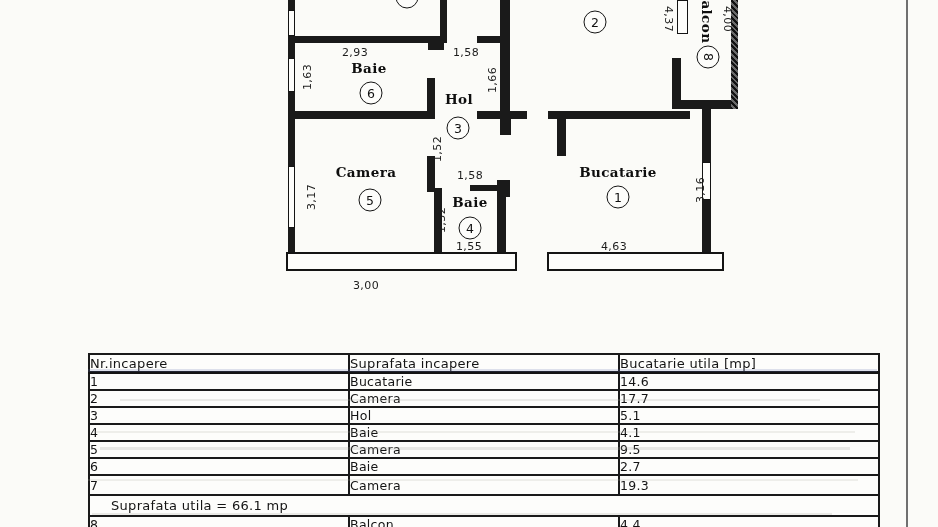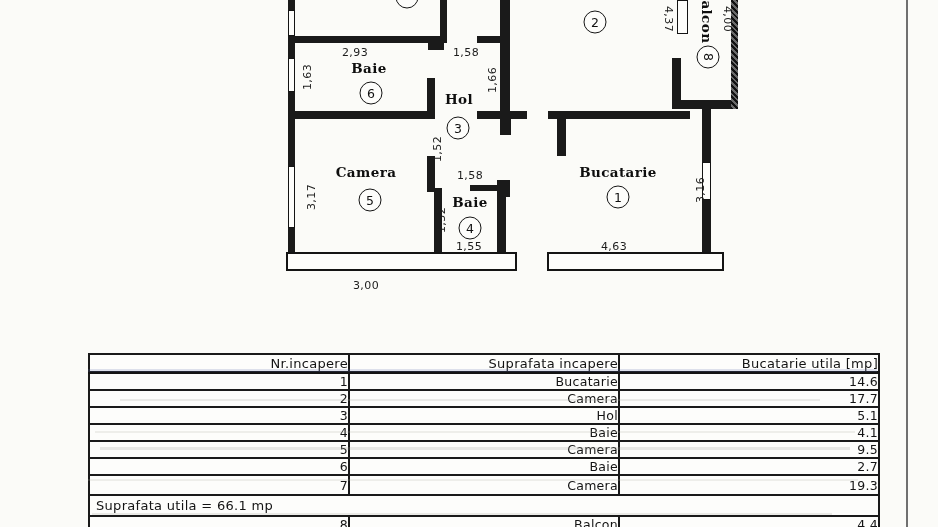--- a/index.html
+++ b/index.html
@@ -64,32 +64,32 @@
     width:790px;
     border-collapse:collapse;
     table-layout:fixed;
     font-size:12.5px;
     letter-spacing:.3px;
     color:#141414;
     background:#fdfdfb;
   }
   .areas-table td,.areas-table th{
     border:2px solid #1a1a1a;
-    text-align:right;
+    text-align:left;
     font-weight:normal;
     padding:0;
     overflow:hidden;
     white-space:nowrap;
   }
   .areas-table tr.hdr th{height:16px;border-bottom:3px solid #141414;font-size:13px;}
   .areas-table tr.row td{height:15px;}
   .areas-table tr.row7 td{height:18px;}
   .areas-table td.summary{
     text-align:left;
-    padding-left:6px;
+    padding-left:21px;
     height:19px;
     font-size:13px;
     border-radius:9px;
   }
   .areas-table tr.partial td{height:15px;}
   .areas-table{border:2.5px solid #111;}
   
   .streak{position:absolute;pointer-events:none;}
   .sheet-line{
     position:absolute;

